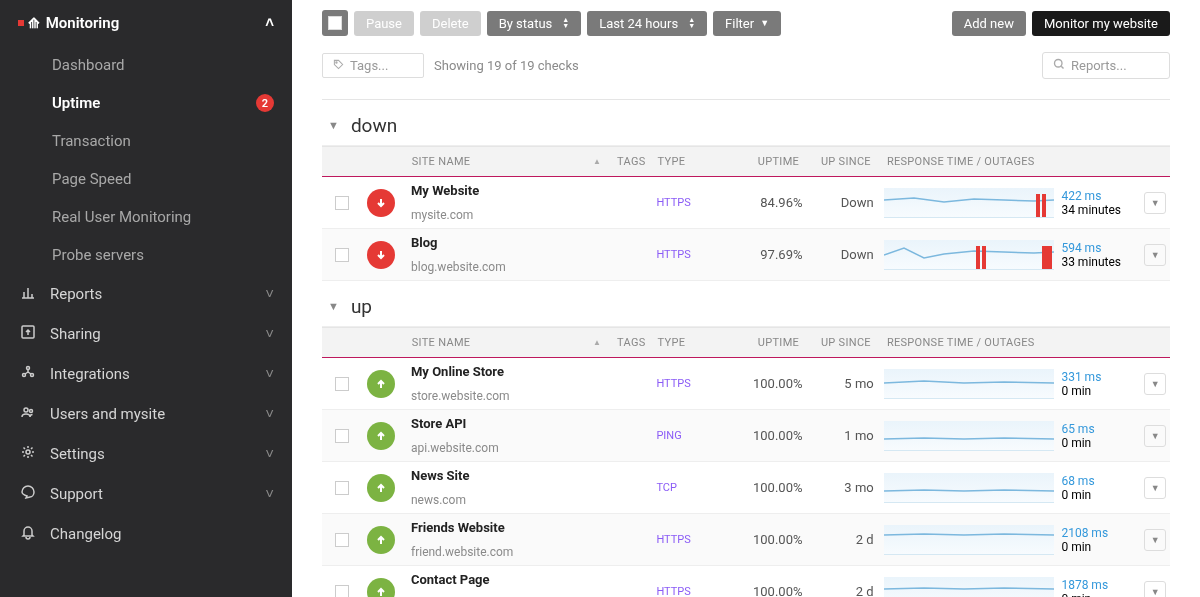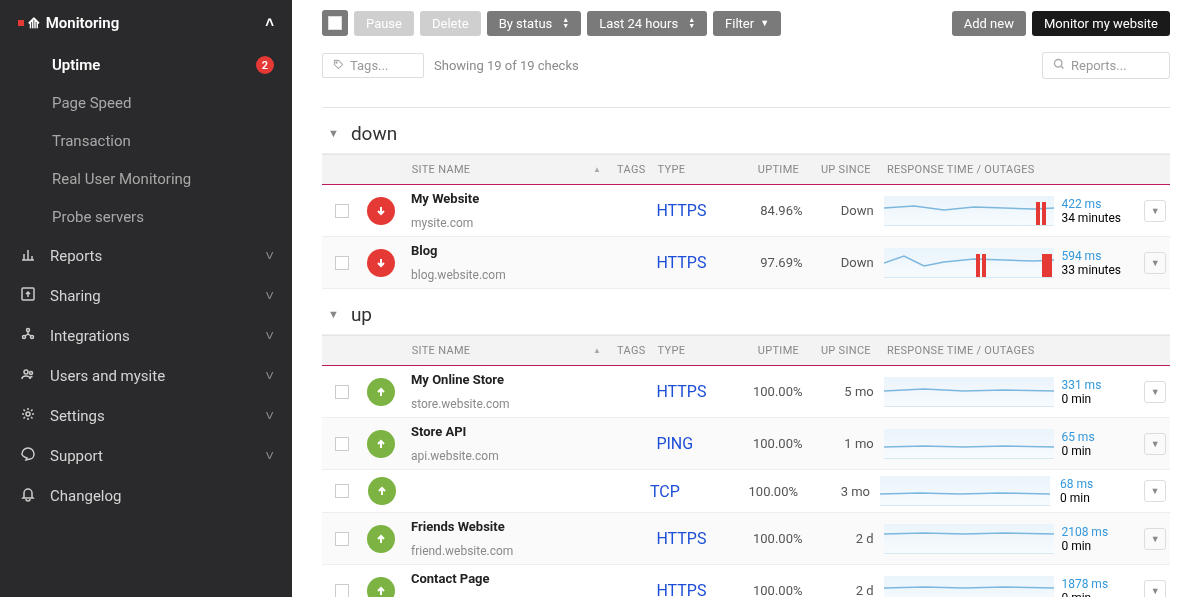--- a/index.html
+++ b/index.html
@@ -15,34 +15,34 @@
 .side-item .chev { position: absolute; right: 18px; color: #888; }
 .main { flex: 1; padding: 10px 30px 0 30px; overflow: hidden; }
 .toolbar { display: flex; align-items: center; gap: 6px; padding-bottom: 12px; }
 .btn { padding: 5px 12px; border: none; border-radius: 3px; font-size: 13px; cursor: pointer; display: inline-flex; align-items: center; gap: 6px; }
 .btn-gray { background: #7a7a7a; color: #fff; }
 .btn-disabled { background: #b0b0b0; color: #fff; opacity: 0.6; }
 .btn-dark { background: #1a1a1a; color: #fff; }
 .ck-box { width: 26px; height: 26px; background: #7a7a7a; border-radius: 3px; display: flex; align-items: center; justify-content: center; }
 .ck-inner { width: 14px; height: 14px; border: 1px solid #ddd; background: #fff; }
 .grower { flex: 1; }
-.subbar { display: flex; align-items: center; gap: 10px; padding: 4px 0 28px 0; border-bottom: 1px solid #e5e5e5; }
+.subbar { display: flex; align-items: center; gap: 10px; padding: 4px 0 20px 0; border-bottom: 1px solid #e5e5e5; }
 .tags-box { border: 1px solid #ddd; border-radius: 2px; padding: 4px 10px; color: #9a9a9a; font-size: 13px; width: 102px; display: flex; align-items: center; gap: 6px; }
 .search-box { border: 1px solid #ddd; border-radius: 3px; padding: 5px 10px; color: #9a9a9a; font-size: 13px; width: 128px; display: flex; align-items: center; gap: 6px; margin-left: auto; }
 .subtext { color: #8a8a8a; font-size: 13px; }
 .group-hdr { display: flex; align-items: center; gap: 12px; padding: 14px 0 8px 6px; font-size: 19px; color: #333; border-bottom: 1px solid #eee; }
 .tri { font-size: 11px; color: #888; }
 .col-hdr { display: flex; background: #f3f3f3; font-size: 11px; color: #888; letter-spacing: 0.3px; border-bottom: 1px solid #be185d; border-top: 1px solid #e5e5e5; }
 .col-hdr > div { padding: 8px 6px; }
 .row { display: flex; align-items: center; border-bottom: 1px solid #eee; padding: 6px 0; }
 .row.odd { background: #fafafa; }
 .rc-check { width: 40px; display: flex; justify-content: center; }
 .rc-status { width: 40px; display: flex; justify-content: center; }
 .rc-name { width: 210px; padding-left: 10px; }
-.rc-type { width: 70px; color: #1d4ed8; font-size: 16px; margin-left: 48px; }
+.rc-type { width: 70px; color: #8b5cf6; font-size: 11px; margin-left: 48px; }
 .rc-uptime { width: 90px; color: #555; font-size: 13px; text-align: right; padding-right: 12px; }
 .rc-since { width: 70px; color: #555; font-size: 13px; text-align: right; padding-right: 10px; }
 .rc-spark { width: 180px; }
 .rc-meta { width: 80px; font-size: 12px; }
 .rc-act { width: 30px; display: flex; justify-content: center; }
 .rc-fill { flex: 1; }
 .name-bold { font-weight: 700; color: #222; font-size: 13px; }
 .name-sub { color: #8a8a8a; font-size: 12px; margin-top: 10px; }
 .status-circle { width: 28px; height: 28px; border-radius: 50%; display: flex; align-items: center; justify-content: center; }
 .status-down { background: #e53935; }
@@ -73,29 +73,32 @@
 </head>
 <body>
 
 <div class="sidebar">
   <div class="sidebar-header">
     <span class="logo-dot"></span>
     <span class="logo-wave">⟰</span>
     <span>Monitoring</span>
     <span class="chev">˄</span>
   </div>
+  <div class="side-item sub">
+    <span>Dashboard</span>
+  </div>
   <div class="side-item sub active">
     <span>Uptime</span>
     <span class="badge">2</span>
   </div>
   <div class="side-item sub">
+    <span>Transaction</span>
+  </div>
+  <div class="side-item sub">
     <span>Page Speed</span>
-  </div>
-  <div class="side-item sub">
-    <span>Transaction</span>
   </div>
   <div class="side-item sub">
     <span>Real User Monitoring</span>
   </div>
   <div class="side-item sub">
     <span>Probe servers</span>
   </div>
 
   <div class="side-item">
     <span class="icon">
@@ -410,20 +413,24 @@
     <div class="rc-check">
         <div class="chk"></div>
       </div>
     <div class="rc-status">
         <div class="status-circle status-up">
           <svg width="12" height="12" viewBox="0 0 12 12" fill="none" stroke="#fff" stroke-width="2">
             <path d="M6 10V4M3 6l3-3 3 3"></path>
           </svg>
         </div>
       </div>
+    <div class="rc-name">
+        <div class="name-bold">News Site</div>
+        <div class="name-sub">news.com</div>
+      </div>
     <div class="rc-fill"></div>
     <div class="rc-type">TCP</div>
     <div class="rc-uptime">100.00%</div>
     <div class="rc-since">3 mo</div>
     <div class="rc-spark">
         <div class="spark">
           <svg width="170" height="30">
             <polyline points="0,18 40,17 80,18 120,17 170,18" fill="none" stroke="#7cb8de" stroke-width="1.5"></polyline>
           </svg>
         </div>

